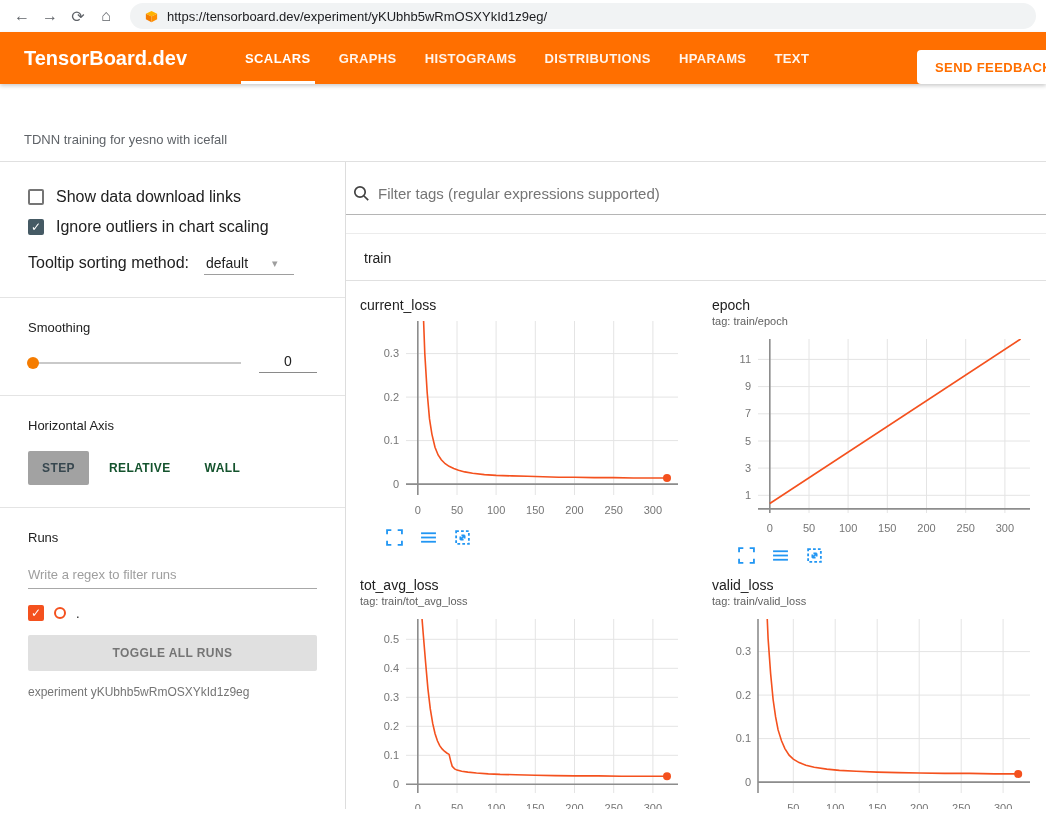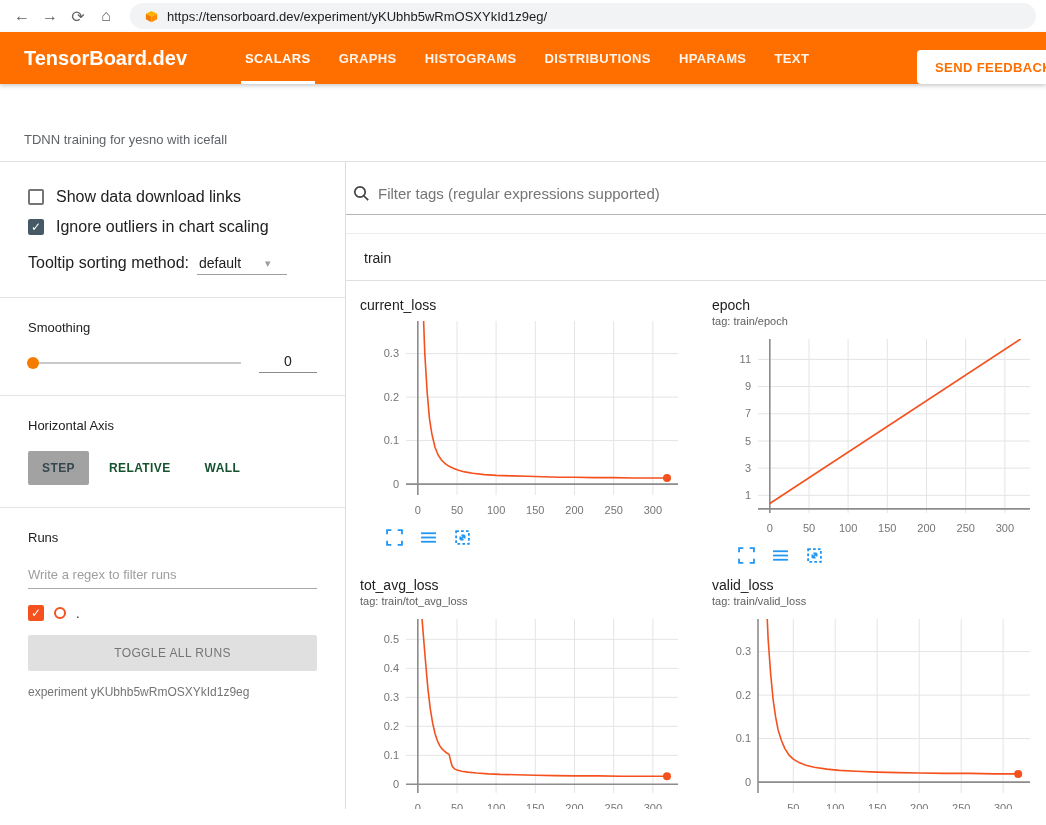--- a/index.html
+++ b/index.html
@@ -39,21 +39,21 @@
 
   
   .check-row { display:flex; align-items:center; gap:12px; margin-bottom:12px; cursor:pointer; }
   .cb { width:16px; height:16px; border:2px solid #757575; border-radius:2px; background:#fff;
     display:inline-flex; align-items:center; justify-content:center; flex:none; }
   .cb.checked { background:#455a64; border-color:#455a64; }
   .cb.checked::after { content:"✓"; color:#fff; font-size:12px; font-weight:bold; line-height:1; }
   .cb.run { background:#f4511e; border-color:#f4511e; }
   .cb.run::after { content:"✓"; color:#fff; font-size:12px; font-weight:bold; line-height:1; }
   .side-label { font-size:16px; color:#212121; }
-  .tooltip-row { display:flex; align-items:baseline; gap:8px; margin-top:18px; margin-bottom:4px; }
+  .tooltip-row { display:flex; align-items:baseline; gap:15px; margin-top:18px; margin-bottom:4px; }
   .dropdown { display:inline-flex; align-items:center; gap:24px; border-bottom:1px solid #9e9e9e;
     padding:0 2px 3px 2px; min-width:90px; cursor:pointer; }
   .dropdown .val { font-size:14px; color:#212121; }
   .dropdown .caret { color:#9e9e9e; font-size:11px; }
   .divider { border:none; border-top:1px solid #e4e4e4; margin:22px -28px 22px -28px; }
   .sec-label { font-size:13px; color:#212121; margin-bottom:18px; }
   .slider-row { display:flex; align-items:center; gap:18px; }
   .slider-track { position:relative; flex:1; height:2px; background:#c9c9c9; cursor:pointer; }
   .slider-thumb { position:absolute; left:-1px; top:-5px; width:12px; height:12px; border-radius:50%; background:#f57c00; }
   .slider-value { width:58px; border-bottom:1px solid #8a8a8a; font-size:14px; color:#212121;
@@ -62,21 +62,21 @@
   .axis-btn { border:none; background:transparent; color:#14532d; font-size:12px; font-weight:bold;
     letter-spacing:0.4px; padding:10px 14px; border-radius:2px; cursor:pointer; font-family:inherit; }
   .axis-btn.selected { background:#a2a2a2; color:#37474f; }
   .runs-filter { width:100%; border:none; border-bottom:1px solid #a8a8a8; font-size:13px; color:#212121;
     padding:4px 0 6px 0; outline:none; background:transparent; font-family:inherit; }
   .runs-filter::placeholder { color:#9e9e9e; }
   .run-row { display:flex; align-items:center; gap:10px; margin-top:16px; }
   .run-ring { width:12px; height:12px; border:2px solid #f4511e; border-radius:50%; background:#fff; flex:none; }
   .run-name { font-size:13px; color:#212121; }
   .toggle-runs { width:100%; margin-top:14px; background:#e0e0e0; border:none; border-radius:2px;
-    color:#757575; font-size:12px; font-weight:normal; letter-spacing:0.4px; padding:11px 0;
+    color:#757575; font-size:12px; font-weight:bold; letter-spacing:0.4px; padding:11px 0;
     cursor:pointer; font-family:inherit; }
   .experiment-label { margin-top:14px; font-size:12px; color:#757575; }
 
   
   .filter-row { display:flex; align-items:center; gap:8px; padding:22px 0 12px 6px;
     border-bottom:1px solid #b5b5b5; }
   .filter-input { flex:1; border:none; outline:none; background:transparent; font-size:15px;
     color:#424242; font-family:inherit; }
   .filter-input::placeholder { color:#757575; }
   .card { margin-top:18px; border-top:1px solid #ececec; }

